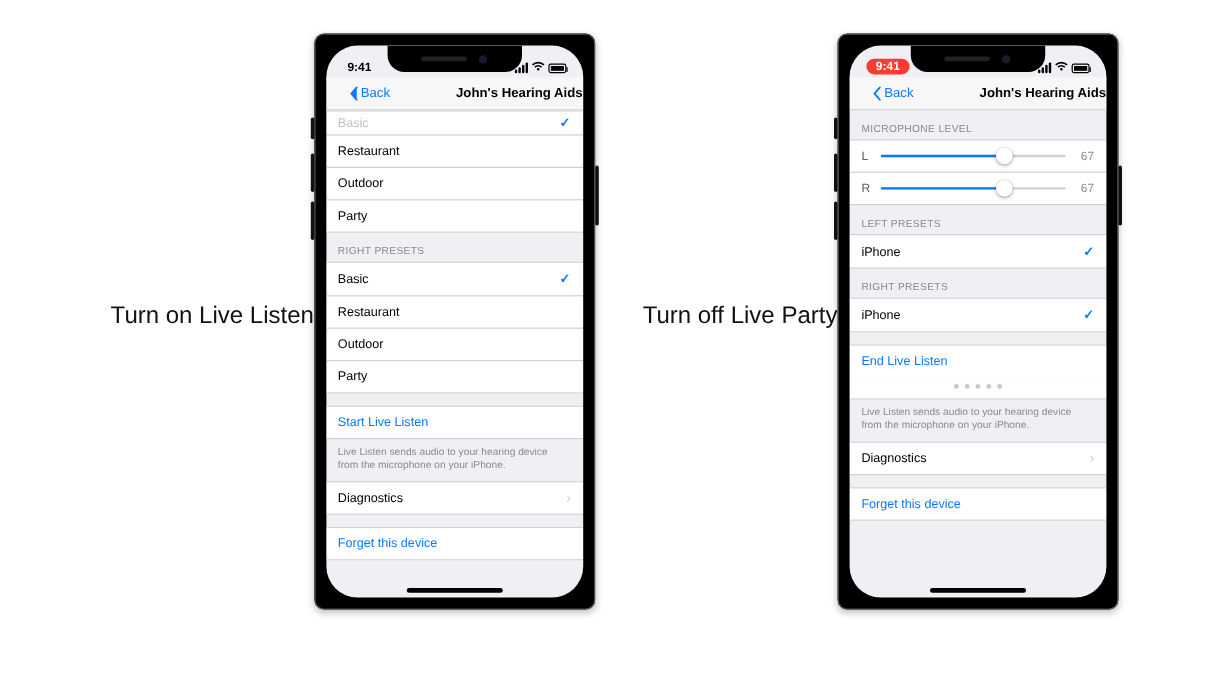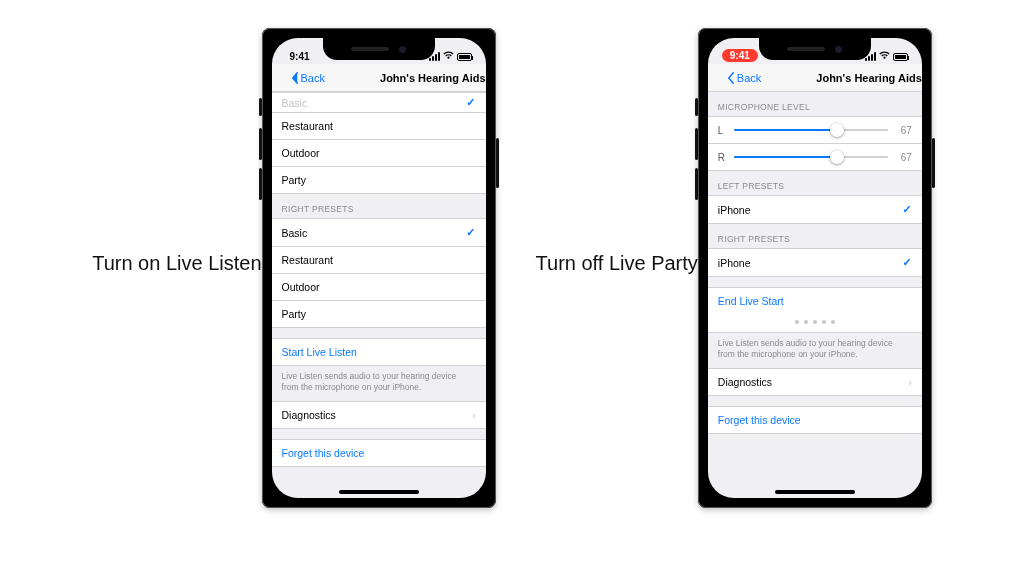--- a/index.html
+++ b/index.html
@@ -363,21 +363,21 @@
           </div>
 
           <div class="group-header">RIGHT PRESETS</div>
           <div class="cell first last">
             <span class="label">iPhone</span>
             <span class="check">✓</span>
           </div>
 
           <div class="spacer"></div>
           <div class="cell first link" style="border-bottom:none">
-            <span class="label">End Live Start</span>
+            <span class="label">End Live Listen</span>
           </div>
           <div class="dots">
             <i></i>
               <i></i>
               <i></i>
               <i></i>
               <i></i>
           </div>
           <div class="footer-note">Live Listen sends audio to your hearing device from the microphone on your iPhone.</div>
 

